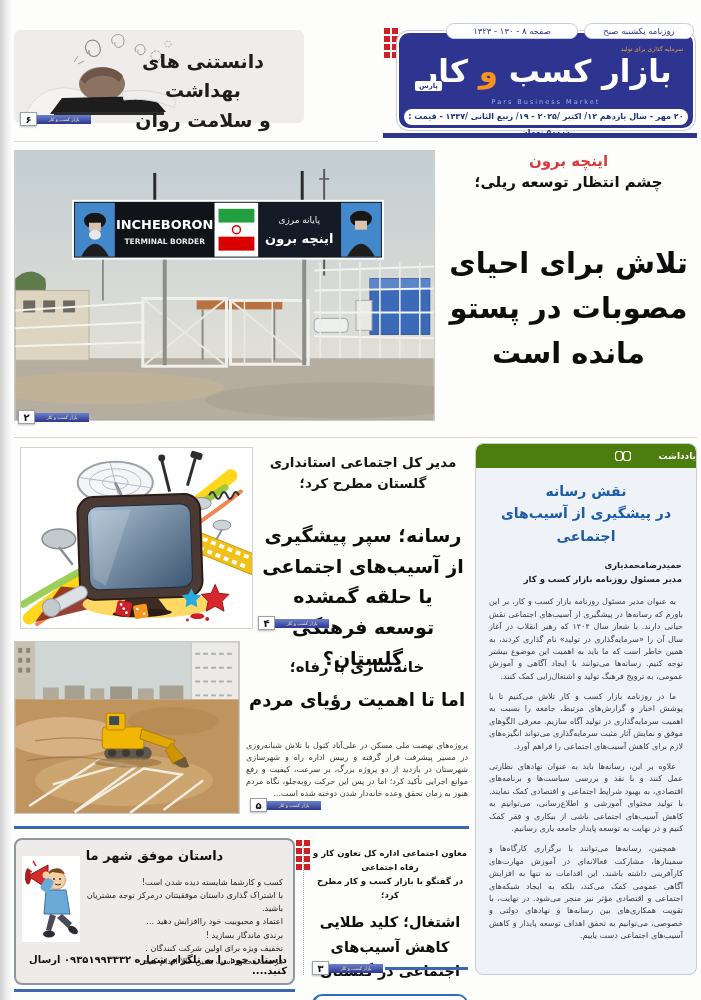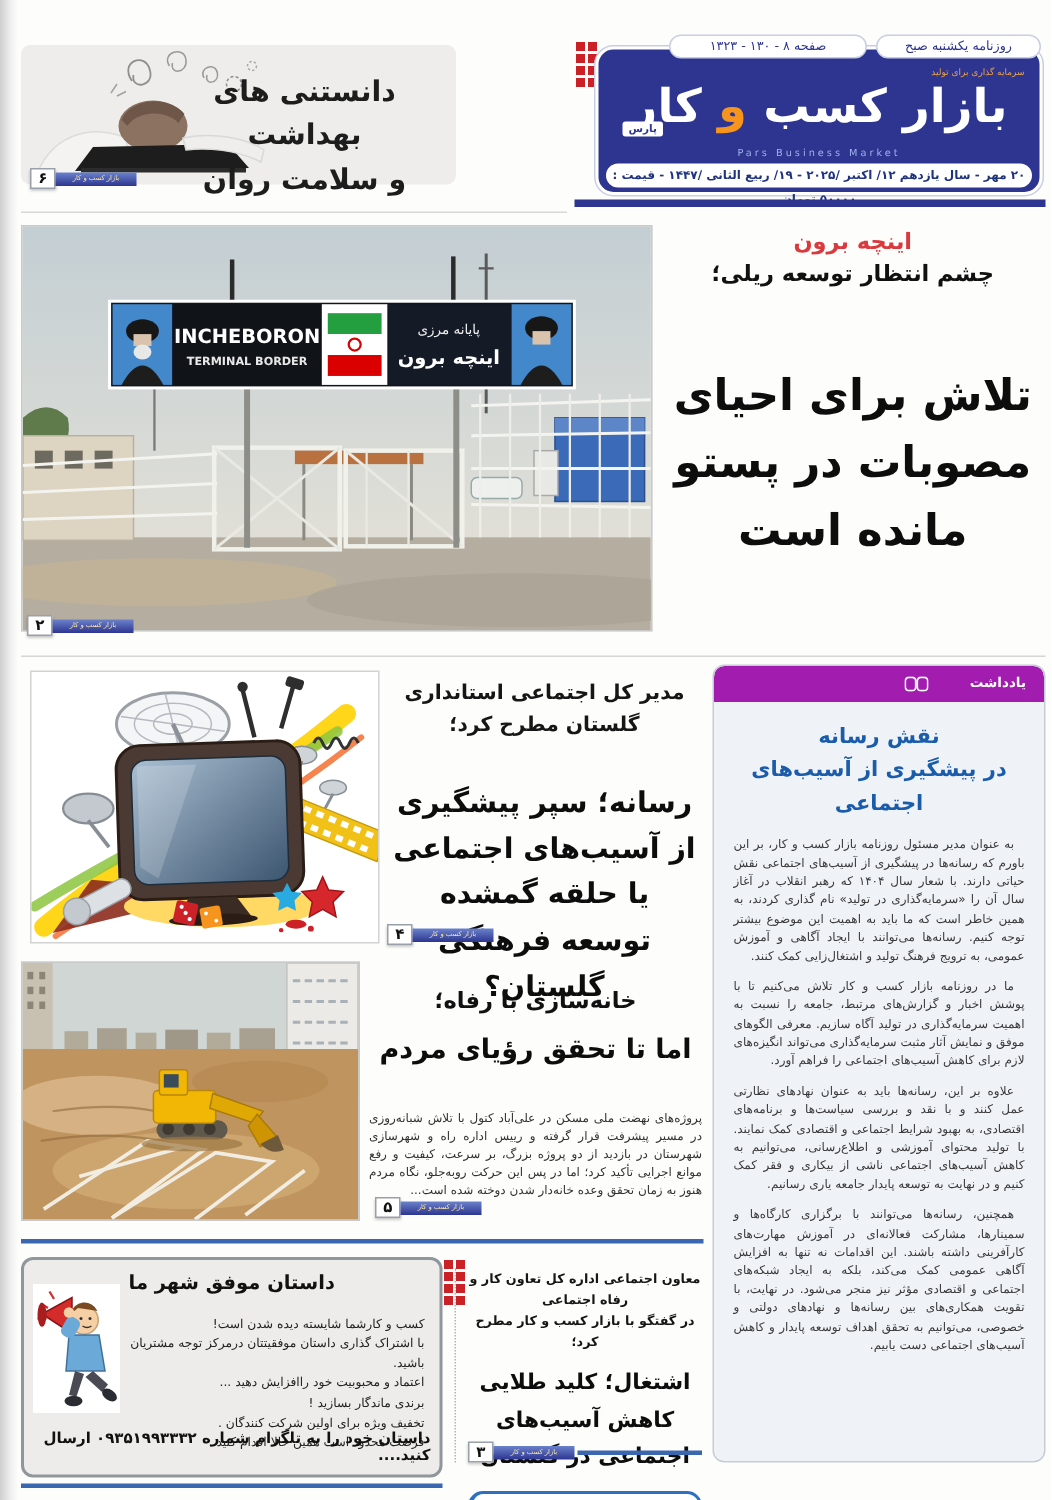--- a/index.html
+++ b/index.html
@@ -63,22 +63,22 @@
   .housing-text { position:absolute; left:246px; top:658px; width:222px; text-align:center; }
   .housing-kicker { font-size:15px; font-weight:bold; color:#111; }
   .housing-headline { margin-top:8px; font-size:18px; font-weight:bold; color:#0d0d0d; line-height:1.8; }
   .housing-teaser { position:absolute; left:246px; top:740px; width:222px; font-size:8px; line-height:1.5;
     color:#333; text-align:justify; }
   .blue-rule { position:absolute; height:3px; background:#3a67b0; }
 
   
   .note-col { position:absolute; left:475px; top:443px; width:222px; height:532px; background:#eff3f7;
     border:1px solid #c5ccd4; border-radius:8px; overflow:hidden; }
-  .note-head { height:24px; background:#a21caf; border-radius:7px 7px 0 0; display:flex; align-items:center;
-    padding:0 12px; gap:28px; }
+  .note-head { height:24px; background:#4d7c0f; border-radius:7px 7px 0 0; display:flex; align-items:center;
+    padding:0 0; gap:28px; }
   .note-head span { color:#fff; font-size:9px; font-weight:bold; }
   .note-title { margin-top:12px; text-align:center; color:#1a5cab; font-weight:bold; font-size:14px; line-height:1.6; }
   .note-author { margin:12px 14px 0; text-align:right; font-size:8.5px; font-weight:bold; color:#222; line-height:1.6; }
   .note-body { margin:10px 13px; font-size:8px; line-height:1.55; color:#3a3a3a; text-align:justify; }
   .note-body p { margin-bottom:8px; text-indent:7px; }
 
   
   .success-box { position:absolute; left:14px; top:838px; width:281px; height:147px; background:#eeecea;
     border:2px solid #8f969c; border-radius:8px; }
   .success-title { margin-top:8px; text-align:center; font-size:13px; font-weight:bold; color:#111; }
@@ -386,41 +386,45 @@
       <rect x="95" y="75" width="10" height="9" fill="#3a4c5a"></rect>
       <polygon points="128,88 162,100 156,108 126,98" fill="#e0a804" stroke="#a87b08"></polygon>
       <polygon points="158,102 172,118 160,124 152,110" fill="#cf9404" stroke="#a87b08"></polygon>
       <path d="M160,122 q8,8 16,4 l-4,-10 Z" fill="#6e5a3a"></path>
       <ellipse cx="114" cy="122" rx="34" ry="5" fill="#9c7743" opacity=".7"></ellipse>
     </g>
   </svg>
   <div class="housing-text">
     <div class="housing-kicker">خانه‌سازی با رفاه؛</div>
     <div class="housing-headline">
-      <div>اما تا تحقق رؤیای مردم</div>
+      <div>اما تا اهمیت رؤیای مردم</div>
     </div>
   </div>
   <div class="housing-teaser">پروژه‌های نهضت ملی مسکن در علی‌آباد کتول با تلاش شبانه‌روزی در مسیر پیشرفت قرار گرفته و رییس اداره راه و شهرسازی شهرستان در بازدید از دو پروژه بزرگ، بر سرعت، کیفیت و رفع موانع اجرایی تأکید کرد؛ اما در پس این حرکت روبه‌جلو، نگاه مردم هنوز به زمان تحقق وعده خانه‌دار شدن دوخته شده است...</div>
   <div class="badge" style="left:250px;top:798px">
     <span class="num">۵</span>
     <span class="strip">بازار کسب و کار</span>
   </div>
   <div class="blue-rule" style="left:14px;top:826px;width:455px"></div>
 
   <div class="note-col">
     <div class="note-head">
       <span>یادداشت</span>
       <svg width="16" height="10" viewBox="0 0 16 10">
         <rect x="0.5" y="0.5" width="7" height="9" rx="2.5" fill="none" stroke="#ffffff" stroke-width="1.2"></rect>
         <rect x="8.5" y="0.5" width="7" height="9" rx="2.5" fill="none" stroke="#ffffff" stroke-width="1.2"></rect>
       </svg>
     </div>
     <div class="note-title">
       <div>نقش رسانه</div>
       <div>در پیشگیری از آسیب‌های اجتماعی</div>
+    </div>
+    <div class="note-author">
+      <div>حمیدرضامحمدیاری</div>
+      <div>مدیر مسئول روزنامه بازار کسب و کار</div>
     </div>
     <div class="note-body">
       <p>به عنوان مدیر مسئول روزنامه بازار کسب و کار، بر این باورم که رسانه‌ها در پیشگیری از آسیب‌های اجتماعی نقش حیاتی دارند. با شعار سال ۱۴۰۴ که رهبر انقلاب در آغاز سال آن را «سرمایه‌گذاری در تولید» نام گذاری کردند، به همین خاطر است که ما باید به اهمیت این موضوع بیشتر توجه کنیم. رسانه‌ها می‌توانند با ایجاد آگاهی و آموزش عمومی، به ترویج فرهنگ تولید و اشتغال‌زایی کمک کنند.</p>
       <p>ما در روزنامه بازار کسب و کار تلاش می‌کنیم تا با پوشش اخبار و گزارش‌های مرتبط، جامعه را نسبت به اهمیت سرمایه‌گذاری در تولید آگاه سازیم. معرفی الگوهای موفق و نمایش آثار مثبت سرمایه‌گذاری می‌تواند انگیزه‌های لازم برای کاهش آسیب‌های اجتماعی را فراهم آورد.</p>
       <p>علاوه بر این، رسانه‌ها باید به عنوان نهادهای نظارتی عمل کنند و با نقد و بررسی سیاست‌ها و برنامه‌های اقتصادی، به بهبود شرایط اجتماعی و اقتصادی کمک نمایند. با تولید محتوای آموزشی و اطلاع‌رسانی، می‌توانیم به کاهش آسیب‌های اجتماعی ناشی از بیکاری و فقر کمک کنیم و در نهایت به توسعه پایدار جامعه یاری رسانیم.</p>
       <p>همچنین، رسانه‌ها می‌توانند با برگزاری کارگاه‌ها و سمینارها، مشارکت فعالانه‌ای در آموزش مهارت‌های کارآفرینی داشته باشند. این اقدامات نه تنها به افزایش آگاهی عمومی کمک می‌کند، بلکه به ایجاد شبکه‌های اجتماعی و اقتصادی مؤثر نیز منجر می‌شود. در نهایت، با تقویت همکاری‌های بین رسانه‌ها و نهادهای دولتی و خصوصی، می‌توانیم به تحقق اهداف توسعه پایدار و کاهش آسیب‌های اجتماعی دست یابیم.</p>
     </div>
   </div>
 
   <div class="success-box">

